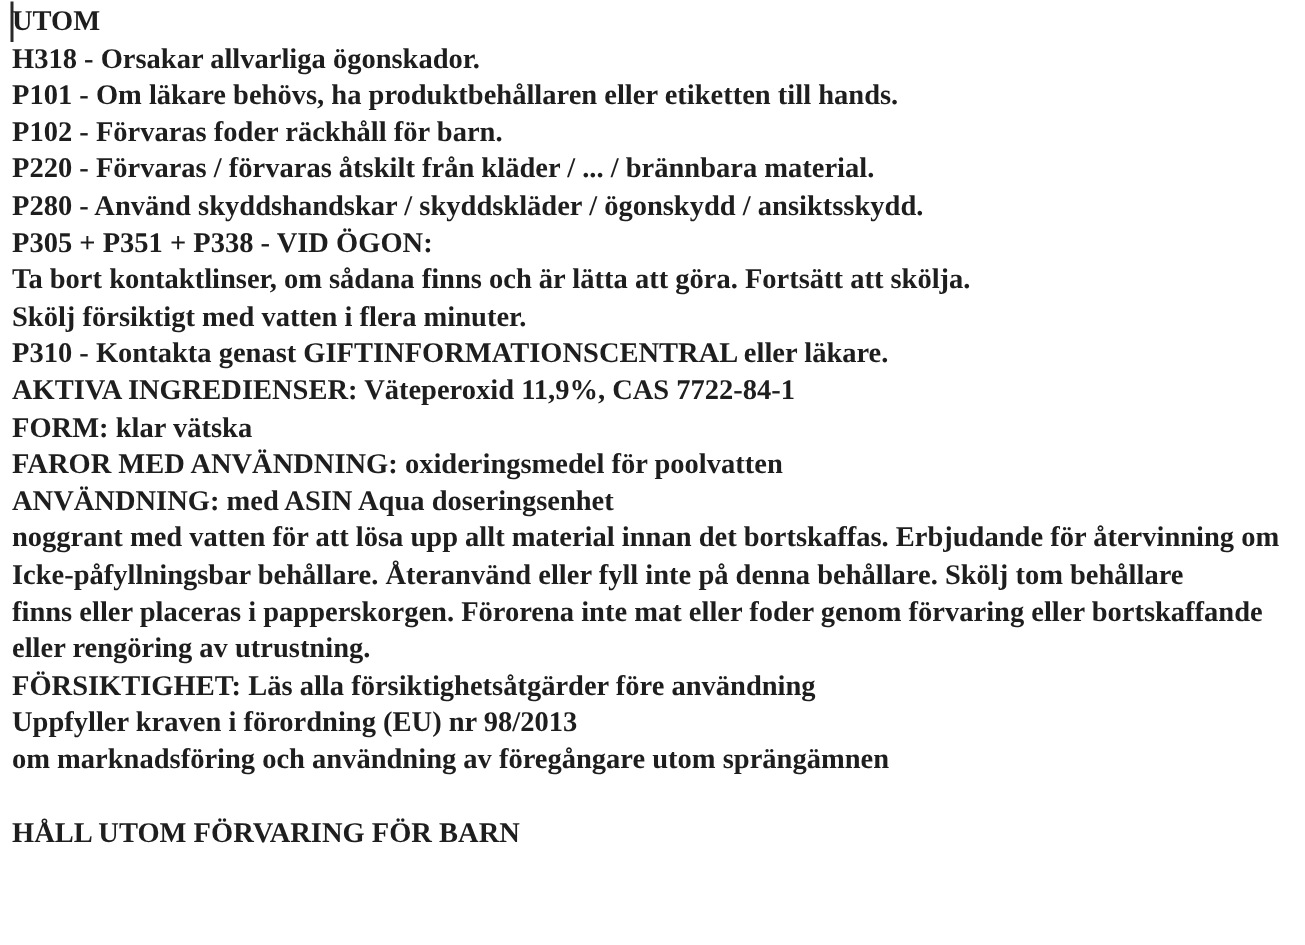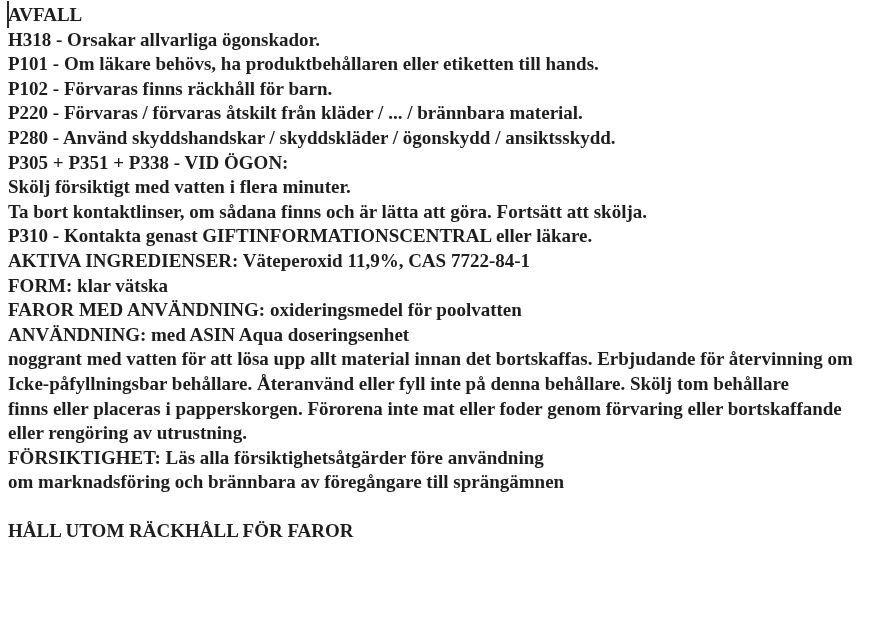--- a/index.html
+++ b/index.html
@@ -34,35 +34,36 @@
     height: 27px;
     background: #2a2a2a;
   }
 </style>
 </head>
 <body>
 
 <div class="caret"></div>
 
 <div class="doc">
-    <div class="text-line"><span class="seg bold">AVFALL</span></div>
+    <div class="text-line"><span class="seg bold">UTOM</span></div>
     <div class="text-line"><span class="seg">H318 - Orsakar allvarliga ögonskador.</span></div>
     <div class="text-line"><span class="seg">P101 - Om läkare behövs, ha produktbehållaren eller etiketten till hands.</span></div>
-    <div class="text-line"><span class="seg">P102 - Förvaras finns räckhåll för barn.</span></div>
+    <div class="text-line"><span class="seg">P102 - Förvaras foder räckhåll för barn.</span></div>
     <div class="text-line"><span class="seg">P220 - Förvaras / förvaras åtskilt från kläder / ... / brännbara material.</span></div>
     <div class="text-line"><span class="seg">P280 - Använd skyddshandskar / skyddskläder / ögonskydd / ansiktsskydd.</span></div>
     <div class="text-line"><span class="seg">P305 + P351 + P338 - VID ÖGON:</span></div>
+    <div class="text-line"><span class="seg">Ta bort kontaktlinser, om sådana finns och är lätta att göra. Fortsätt att skölja.</span></div>
     <div class="text-line"><span class="seg">Skölj försiktigt med vatten i flera minuter.</span></div>
-    <div class="text-line"><span class="seg">Ta bort kontaktlinser, om sådana finns och är lätta att göra. Fortsätt att skölja.</span></div>
     <div class="text-line"><span class="seg">P310 - Kontakta genast GIFTINFORMATIONSCENTRAL eller läkare.</span></div>
     <div class="text-line"><span class="seg bold">AKTIVA INGREDIENSER</span><span class="seg">: Väteperoxid 11,9%, CAS 7722-84-1</span></div>
     <div class="text-line"><span class="seg bold">FORM</span><span class="seg">: klar vätska</span></div>
     <div class="text-line"><span class="seg bold">FAROR MED ANVÄNDNING</span><span class="seg">: oxideringsmedel för poolvatten</span></div>
     <div class="text-line"><span class="seg bold">ANVÄNDNING</span><span class="seg">: med ASIN Aqua doseringsenhet</span></div>
     <div class="text-line"><span class="seg">noggrant med vatten för att lösa upp allt material innan det bortskaffas. Erbjudande för återvinning om</span></div>
     <div class="text-line"><span class="seg">Icke-påfyllningsbar behållare. Återanvänd eller fyll inte på denna behållare. Skölj tom behållare</span></div>
     <div class="text-line"><span class="seg">finns eller placeras i papperskorgen. Förorena inte mat eller foder genom förvaring eller bortskaffande</span></div>
     <div class="text-line"><span class="seg">eller rengöring av utrustning.</span></div>
     <div class="text-line"><span class="seg bold">FÖRSIKTIGHET</span><span class="seg">: Läs alla försiktighetsåtgärder före användning</span></div>
-    <div class="text-line"><span class="seg">om marknadsföring och brännbara av föregångare till sprängämnen</span></div>
+    <div class="text-line"><span class="seg">Uppfyller kraven i förordning (EU) nr 98/2013</span></div>
+    <div class="text-line"><span class="seg">om marknadsföring och användning av föregångare utom sprängämnen</span></div>
     <div class="text-line">&nbsp;</div>
-    <div class="text-line"><span class="seg bold">HÅLL UTOM RÄCKHÅLL FÖR FAROR</span></div>
+    <div class="text-line"><span class="seg bold">HÅLL UTOM FÖRVARING FÖR BARN</span></div>
   </div>
 
 </body></html>

